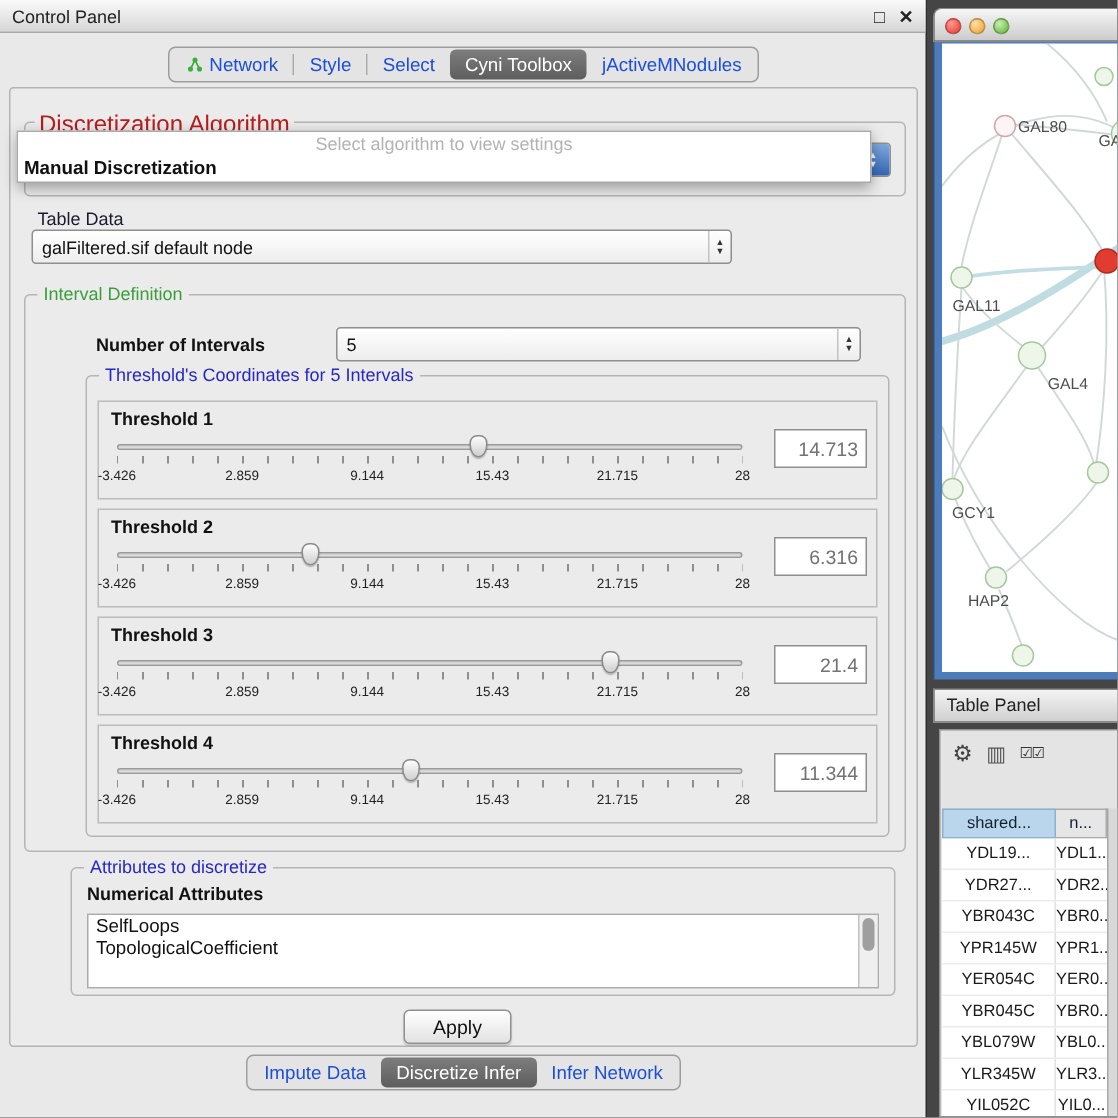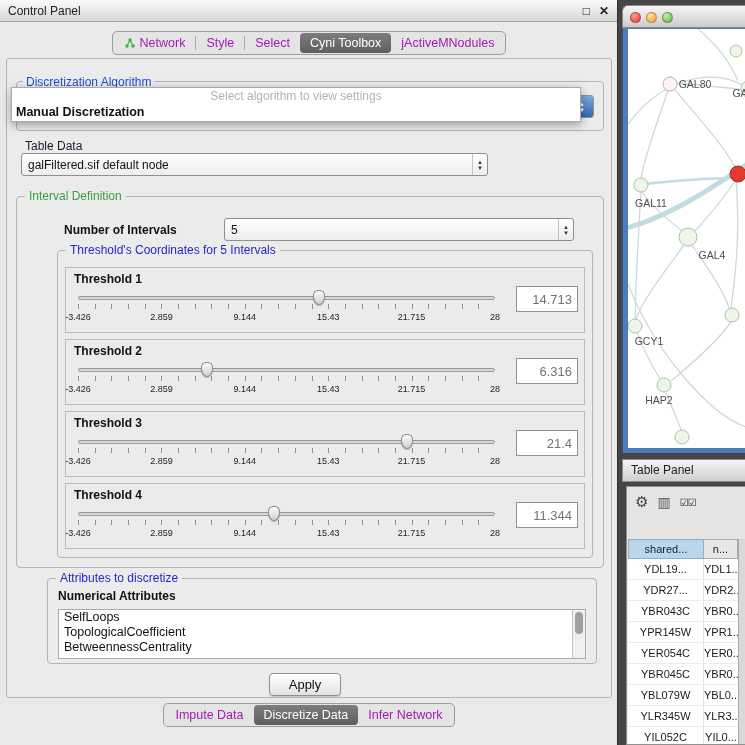--- a/index.html
+++ b/index.html
@@ -17,31 +17,31 @@
   .win-btns span { font-size:12px; color:#222; cursor:default; line-height:1; }
   .win-btns .close { font-weight:bold; }
 
   
   .tabwrap { position:absolute; left:0; width:618px; display:flex; justify-content:center; }
   .tabwrap.top { top:31px; }
   .tabwrap.bottom { top:703px; }
   .tabstrip { display:flex; align-items:center; height:24px; background:#e4e4e4;
               border:1px solid #9d9d9d; border-radius:5px; padding:0 1px; }
   .tab { display:flex; align-items:center; gap:4px; padding:0 10px; height:20px;
-         font-size:12.5px; color:#a21caf; border-radius:4px; cursor:default; }
+         font-size:12.5px; color:#1d4ed8; border-radius:4px; cursor:default; }
   .tab.active { background:linear-gradient(#7d7d7d,#5e5e5e); color:#fff; }
   .tabsep { width:1px; height:14px; background:#ababab; }
 
   
   .content { position:absolute; left:6px; top:58px; width:606px; height:640px;
              background:#ebebeb; border:1px solid #b4b4b4; border-radius:3px; }
 
   .algo-group { position:absolute; left:9px; top:22px; width:588px; height:50px;
                 border:1px solid #bcbcbc; border-radius:4px; }
-  .algo-label { position:absolute; left:16px; top:16px; font-size:12px; color:#1d4ed8; background:#ebebeb; padding:0 3px; }
+  .algo-label { position:absolute; left:16px; top:16px; font-size:16px; color:#b91c1c; background:#ebebeb; padding:0 3px; }
   .combo { position:absolute; height:23px; background:linear-gradient(#ffffff,#ededed);
            border:1px solid #8f8f8f; border-radius:3px; display:flex; align-items:center; }
   .combo .ctext { flex:1; font-size:12px; color:#111; padding-left:6px; white-space:nowrap; overflow:hidden; }
   .stepper { width:15px; height:100%; display:flex; flex-direction:column; align-items:center;
              justify-content:center; border-left:1px solid #c3c3c3; }
   .stepper i { font-style:normal; font-size:6px; line-height:6px; color:#333; }
   .combo.algo { left:14px; top:36px; width:573px; }
   .combo.algo .stepper { width:22px; background:linear-gradient(#7ea8de,#3466b4);
                          border-left:none; border-radius:0 2px 2px 0; }
   .combo.algo .stepper i { color:#fff; }
@@ -306,37 +306,36 @@
           </div>
         </div>
       </div>
 
       <div class="groupbox g-attrs">
         <span class="legend blue">Attributes to discretize</span>
         <div class="attrs-sub">Numerical Attributes</div>
         <div class="attr-list">
           <div class="attr-item">SelfLoops</div>
           <div class="attr-item">TopologicalCoefficient</div>
-          <div class="attr-item">BetweennessCentrality</div>
           <div class="attr-scroll">
             <div class="attr-thumb"></div>
           </div>
         </div>
       </div>
 
       <button class="apply-btn">Apply</button>
     </div>
 
     <div class="tabwrap bottom">
       <div class="tabstrip">
         <div class="tab">
           <span>Impute Data</span>
         </div>
         <div class="tab active">
-          <span>Discretize Data</span>
+          <span>Discretize Infer</span>
         </div>
         <div class="tab">
           <span>Infer Network</span>
         </div>
       </div>
     </div>
   </div>
 
   <div class="net-window">
     <div class="net-titlebar">

